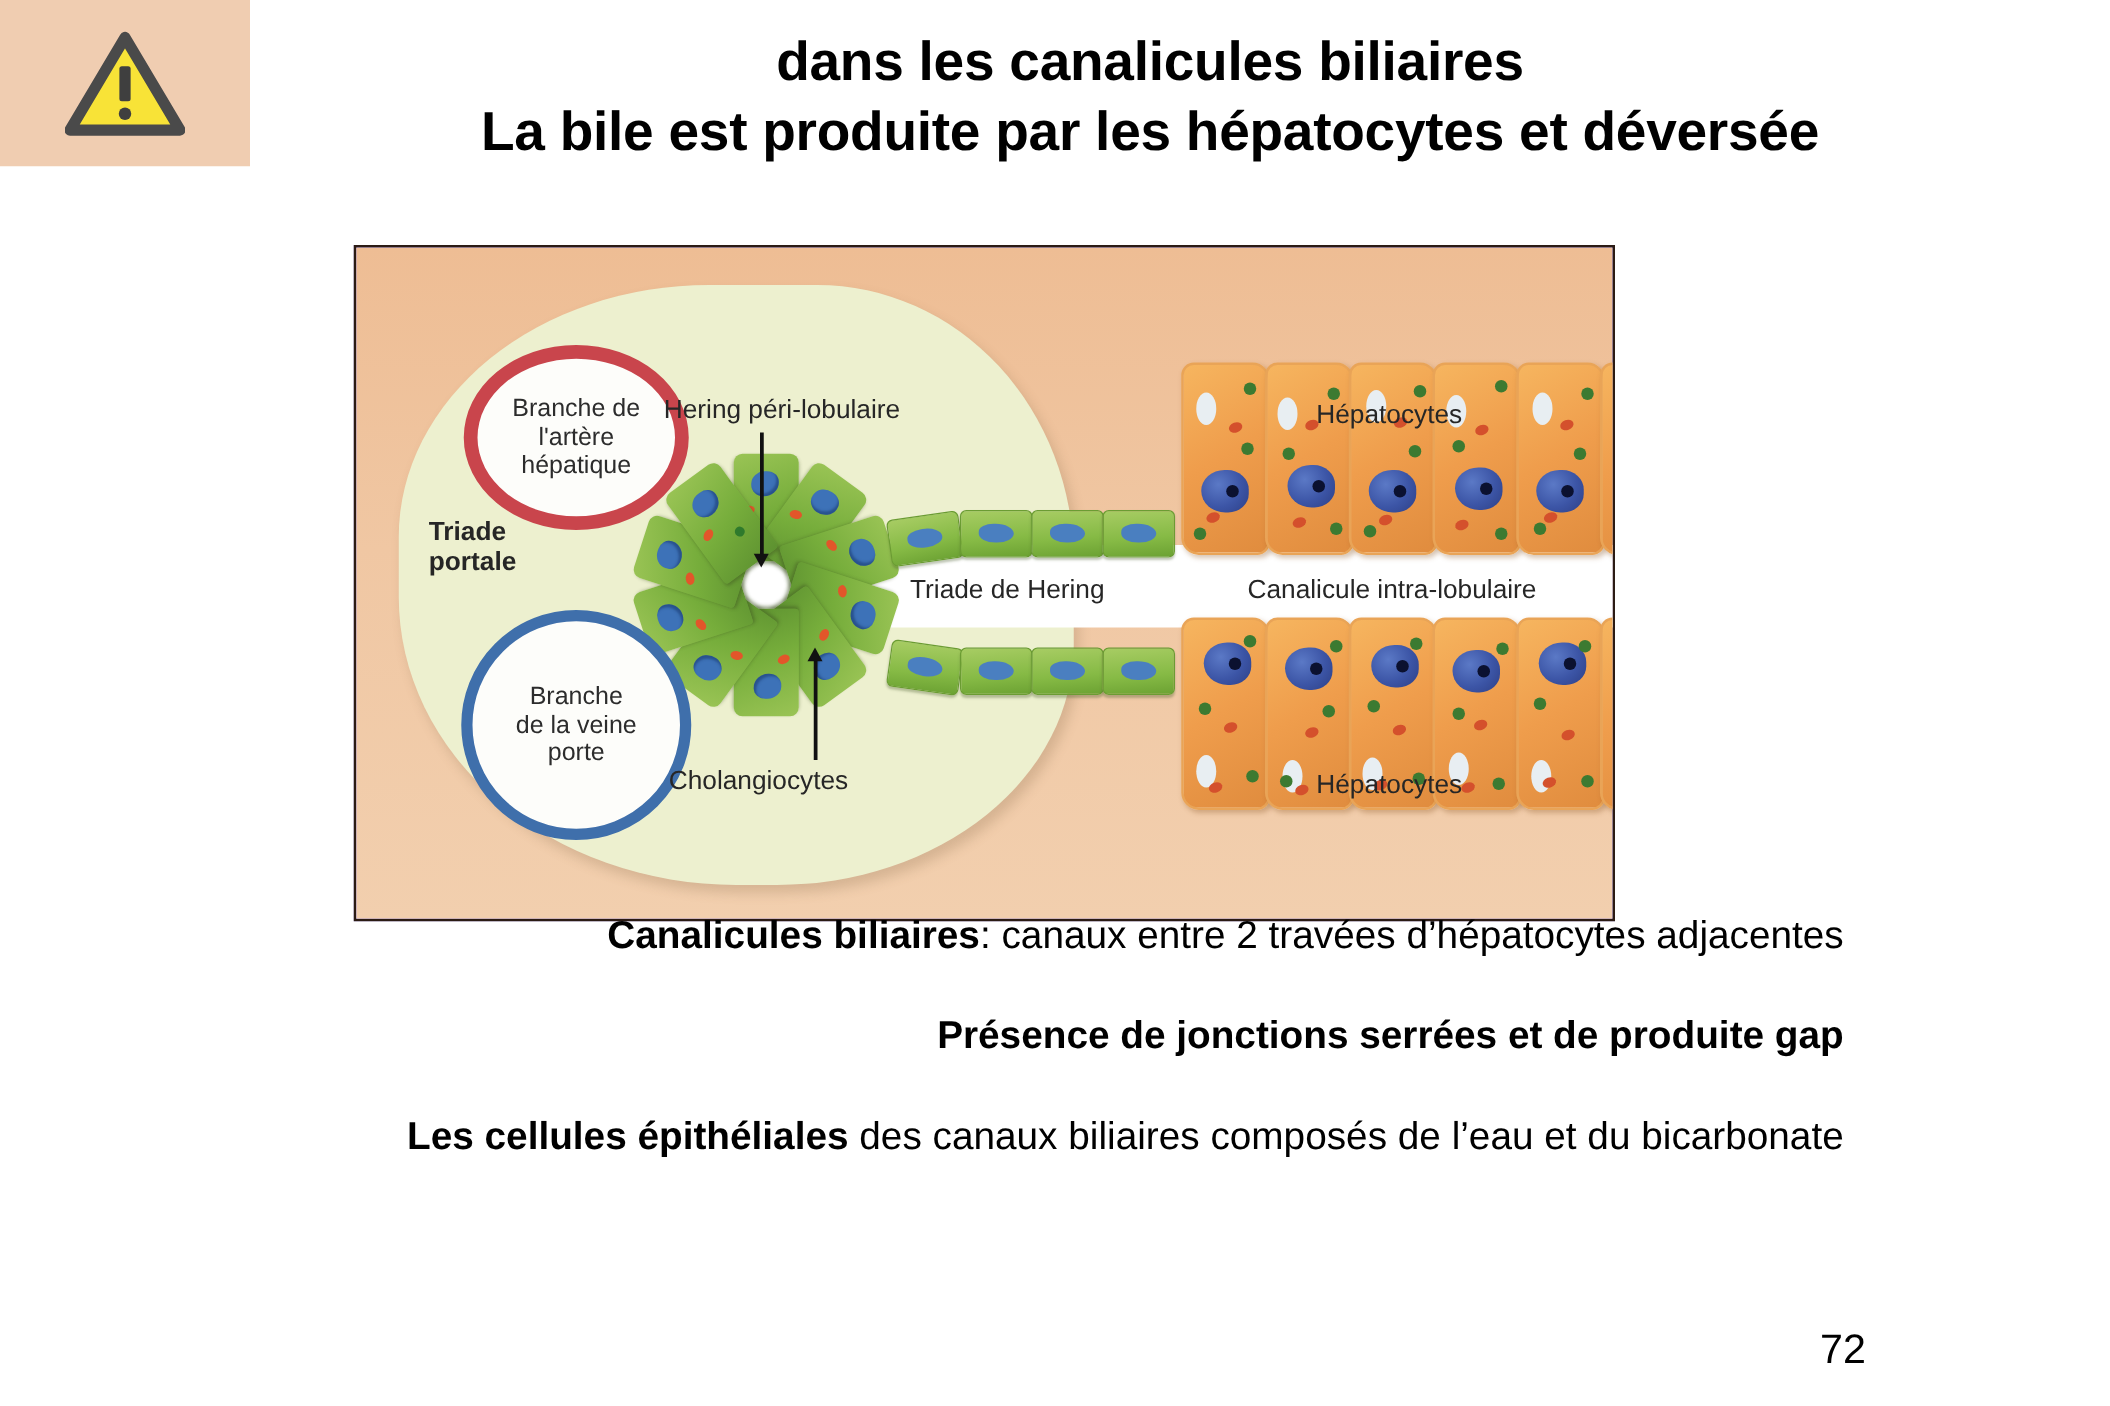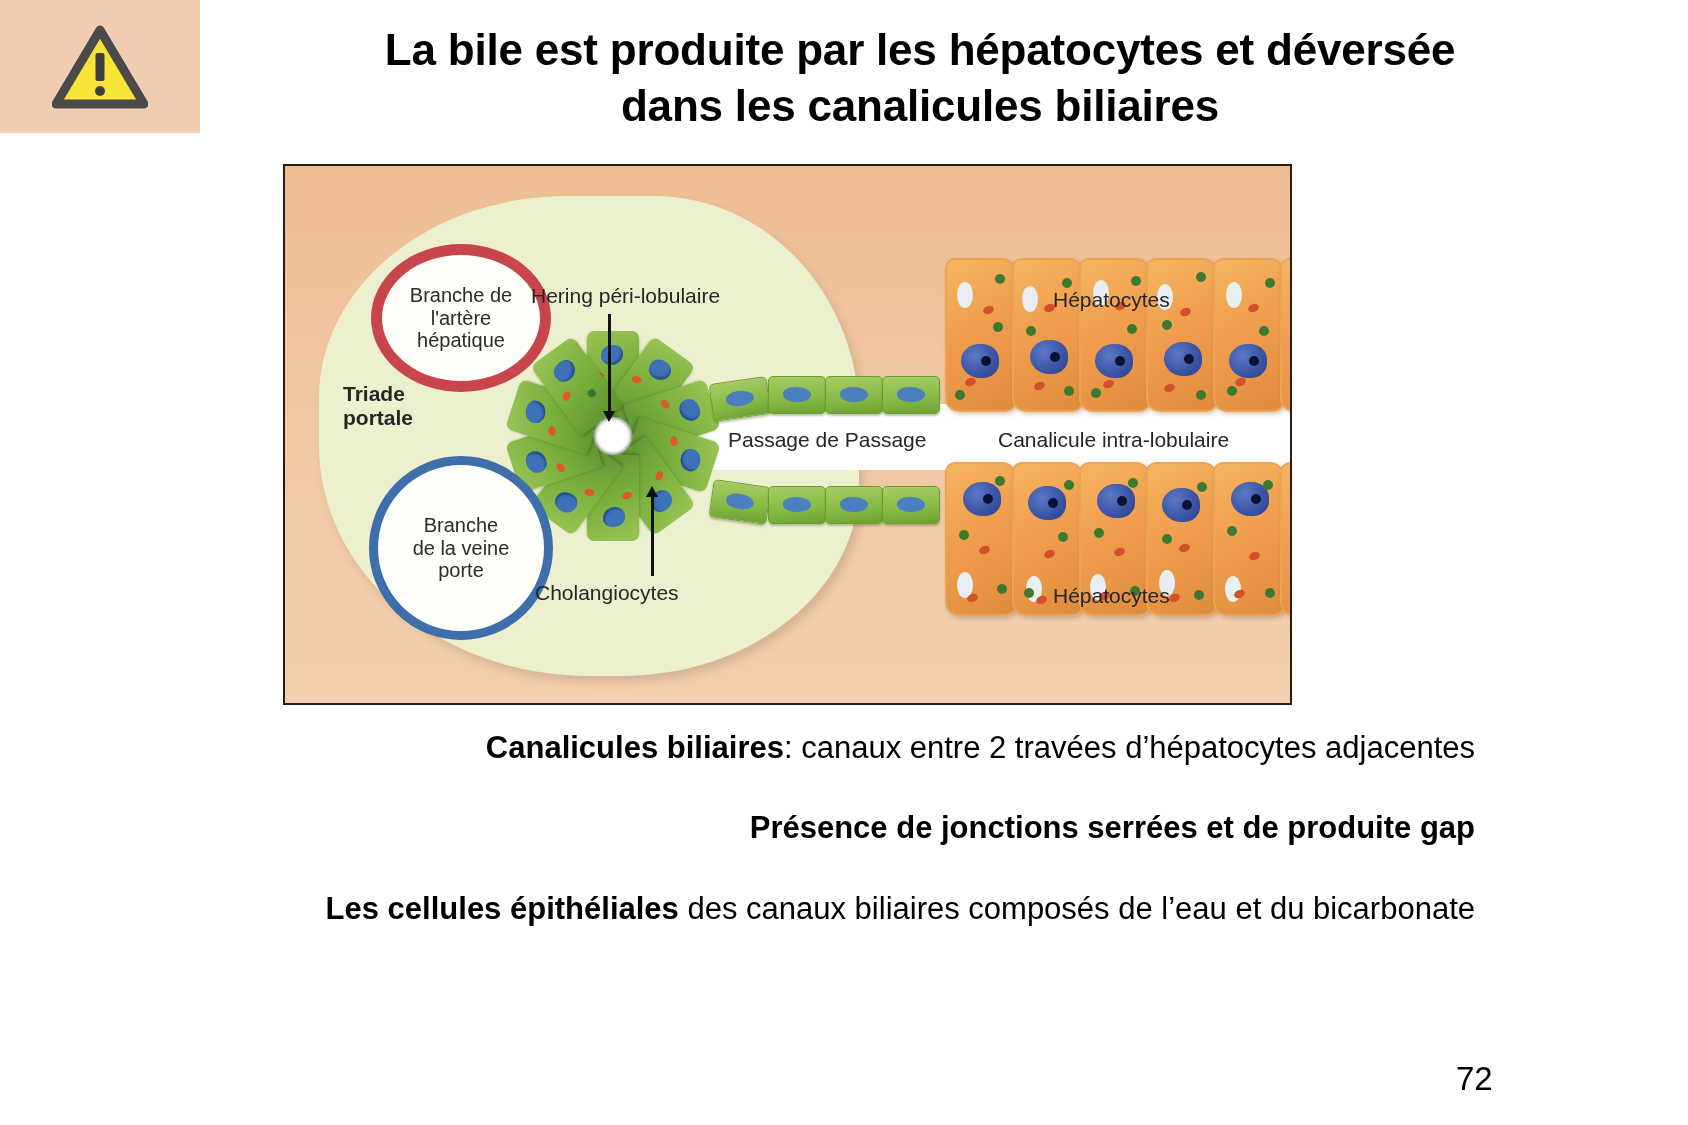--- a/index.html
+++ b/index.html
@@ -48,21 +48,21 @@
   }
   #slide-title .title-line {
     display: block;
     white-space: nowrap;
   }
 
   
   #figure-frame {
     position: absolute;
     left: 283px;
-    top: 164px;
+    top: 196px;
     width: 1005px;
     height: 537px;
     border: 2px solid #2b1b14;
     background: #c4b5fd;
     overflow: hidden;
   }
   
   #figure-bg {
     position: absolute;
     inset: 0;
@@ -346,22 +346,22 @@
 
 <div id="warning-band">
   <svg id="warning-icon" viewBox="0 0 96 86">
     <path d="M48 6 L92 80 L4 80 Z" fill="#f8e337" stroke="#4a4a4a" stroke-width="9" stroke-linejoin="round"></path>
     <rect x="43.5" y="29" width="9" height="28" rx="2" fill="#3f3f3f"></rect>
     <circle cx="48" cy="67" r="5" fill="#3f3f3f"></circle>
   </svg>
 </div>
 
 <div id="slide-title">
+  <span class="title-line">dans les canalicules biliaires</span>
   <span class="title-line">La bile est produite par les hépatocytes et déversée</span>
-  <span class="title-line">dans les canalicules biliaires</span>
 </div>
 
 <div id="figure-frame">
   <div id="figure-bg"></div>
 
   <div id="portal-blob"></div>
 
   <div id="lumen-band-fade"></div>
   <div id="lumen-band"></div>
 
@@ -550,21 +550,21 @@
   <div id="vein-circle" class="vessel-circle">
     <span class="vessel-label" style="white-space: pre-line;">Branche
 de la veine
 porte</span>
   </div>
 
   <div class="fig-label" id="label-triade">Triade
 portale</div>
   <div class="fig-label" id="label-canal">Hering péri-lobulaire</div>
   <div class="fig-label" id="label-cholangiocytes">Cholangiocytes</div>
-  <div class="fig-label" id="label-passage">Passage de Passage</div>
+  <div class="fig-label" id="label-passage">Triade de Hering</div>
   <div class="fig-label" id="label-canalicule">Canalicule intra-lobulaire</div>
   <div class="fig-label" id="label-hepatocytes-top">Hépatocytes</div>
   <div class="fig-label" id="label-hepatocytes-bottom">Hépatocytes</div>
 
   <div class="fig-arrow" id="arrow-canal"></div>
   <div class="fig-arrow" id="arrow-cholangiocytes"></div>
 </div>
 
 <div id="body-text">
   <p>

